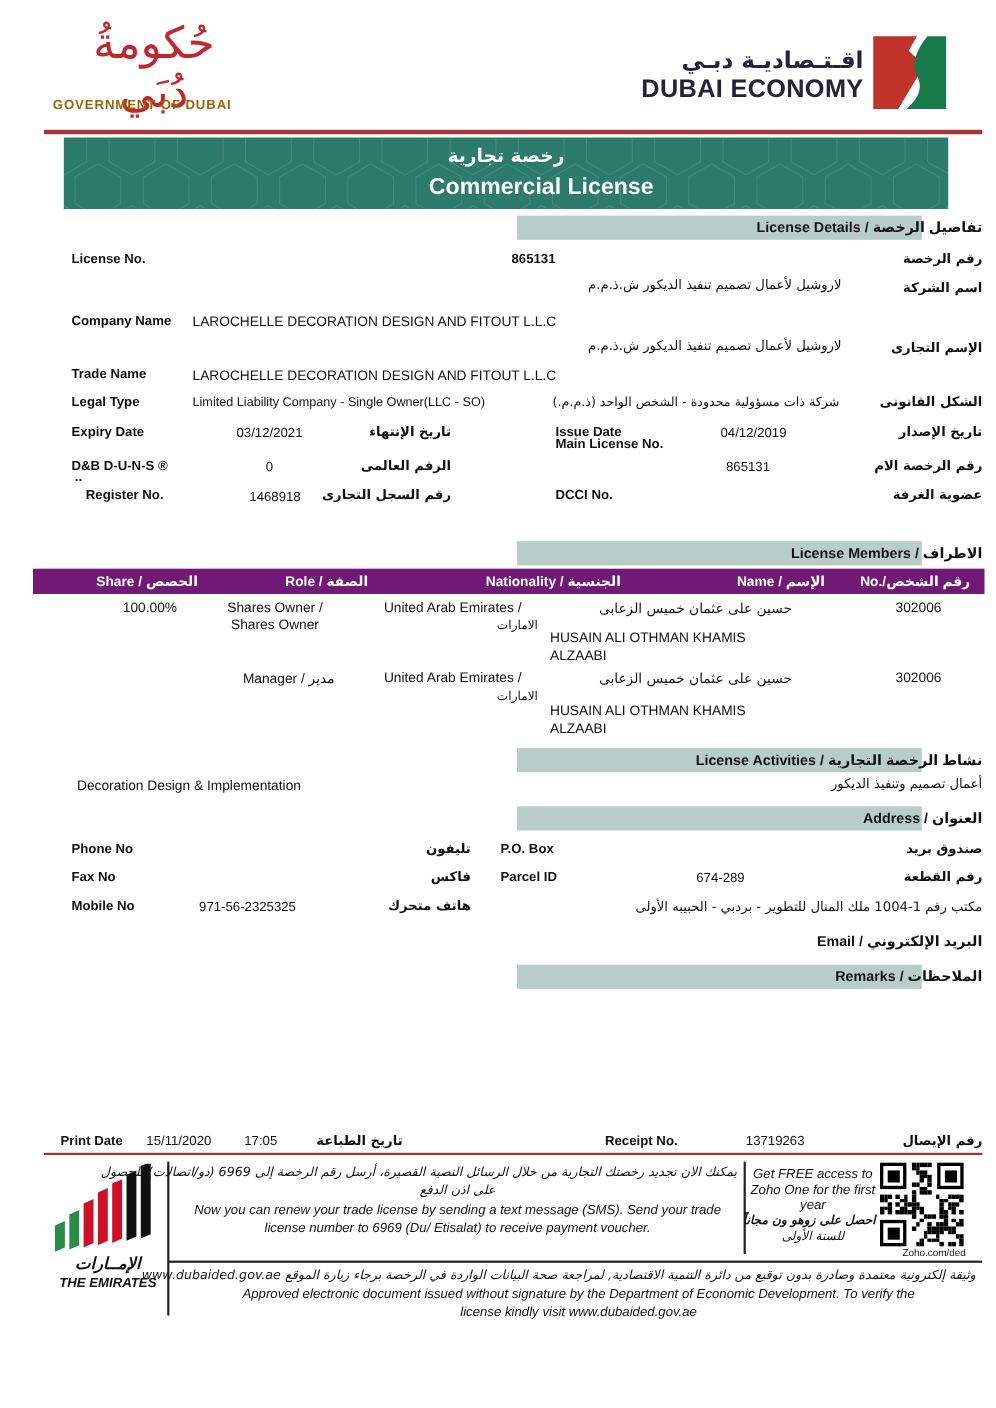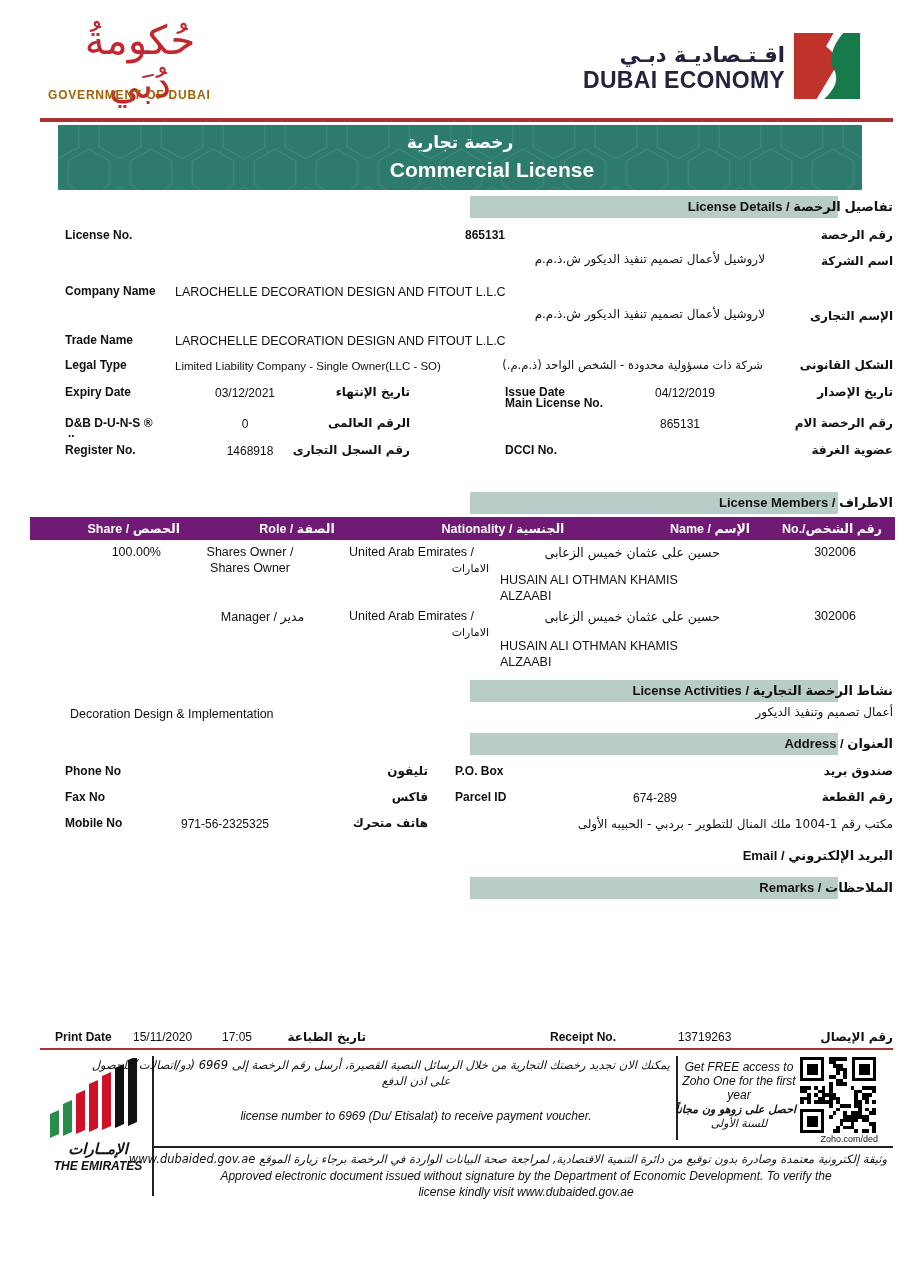--- a/index.html
+++ b/index.html
@@ -190,21 +190,21 @@
   <div class="arl" style="top:385px">تاريخ الإصدار</div>
 
   <div class="lbl" style="left:65px;top:416px">D&amp;B D-U-N-S ®</div>
   <div class="lbl" style="left:68px;top:426px">..</div>
   <div class="val ctr" style="left:215px;top:417px;width:60px">0</div>
   <div class="arlm" style="top:416px">الرقم العالمى</div>
   <div class="lbl" style="left:505px;top:396px">Main License No.</div>
   <div class="val ctr" style="left:640px;top:417px;width:80px">865131</div>
   <div class="arl" style="top:416px">رقم الرخصة الام</div>
 
-  <div class="lbl" style="left:65px;top:443px">Register No.</div>
+  <div class="lbl" style="left:78px;top:443px">Register No.</div>
   <div class="val ctr" style="left:205px;top:444px;width:90px">1468918</div>
   <div class="arlm" style="top:443px">رقم السجل التجارى</div>
   <div class="lbl" style="left:505px;top:443px">DCCI No.</div>
   <div class="val ctr" style="left:640px;top:444px;width:80px"></div>
   <div class="arl" style="top:443px">عضوية الغرفة</div>
 
   <div class="sechead" style="top:492px">
     <div class="secbar"></div>
     <div class="seclabel">License Members / الاطراف</div>
   </div>
@@ -293,20 +293,21 @@
     <polygon points="54,72 54,18 63,14 63,68" fill="#ce1126"></polygon>
     <polygon points="67,70 67,10 76,6 76,66" fill="#111111"></polygon>
     <polygon points="80,68 80,2 89,-2 89,64" fill="#111111"></polygon>
   </svg>
 
   <div class="vsep" style="left:152px;top:1056px;height:140px"></div>
   <div class="vsep" style="left:676px;top:1056px;height:84px"></div>
 
   <div class="ftxt ar rtl fctr" style="left:162px;top:1058px;width:508px;font-size:11.5px">يمكنك الان تجديد رخصتك التجارية من خلال الرسائل النصية القصيرة، أرسل رقم الرخصة إلى 6969 (دو/اتصالات) للحصول</div>
   <div class="ftxt ar rtl fctr" style="left:162px;top:1074px;width:508px;font-size:11.5px">على اذن الدفع</div>
+  <div class="ftxt fctr" style="left:162px;top:1093px;width:508px">Now you can renew your trade license by sending a text message (SMS).  Send your trade</div>
   <div class="ftxt fctr" style="left:162px;top:1109px;width:508px">license number to 6969 (Du/ Etisalat) to receive payment voucher.</div>
 
   <div class="ftxt fctr" style="left:682px;top:1060px;width:114px">Get FREE access to</div>
   <div class="ftxt fctr" style="left:682px;top:1074px;width:114px">Zoho One for the first</div>
   <div class="ftxt fctr" style="left:682px;top:1088px;width:114px">year</div>
   <div class="ftxt ar rtl fctr b" style="left:682px;top:1103px;width:114px;font-size:11px">احصل على زوهو ون مجاناً</div>
   <div class="ftxt ar rtl fctr" style="left:682px;top:1117px;width:114px;font-size:11px">للسنة الأولى</div>
 
   <div class="qr" id="qr">
     <div class="qr-f" style="left:0;top:0"></div>

